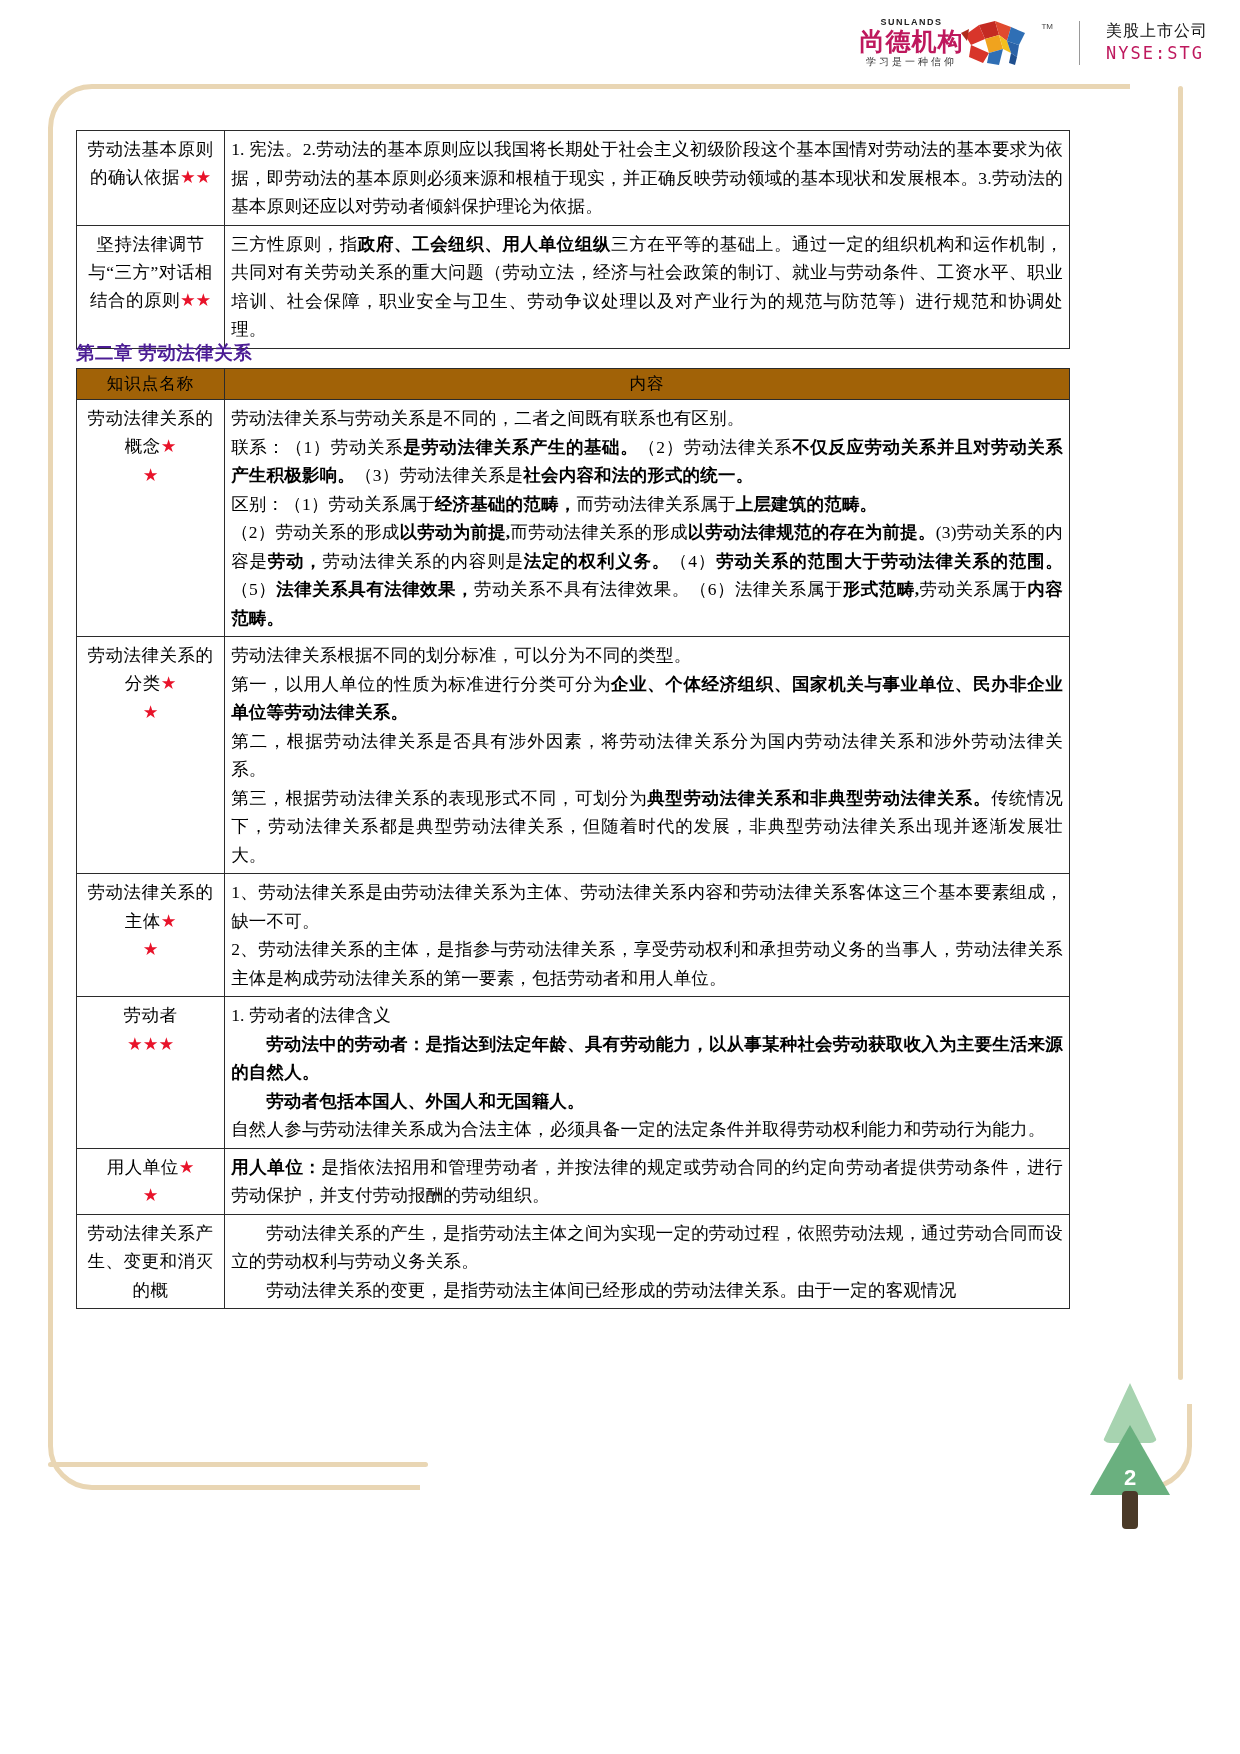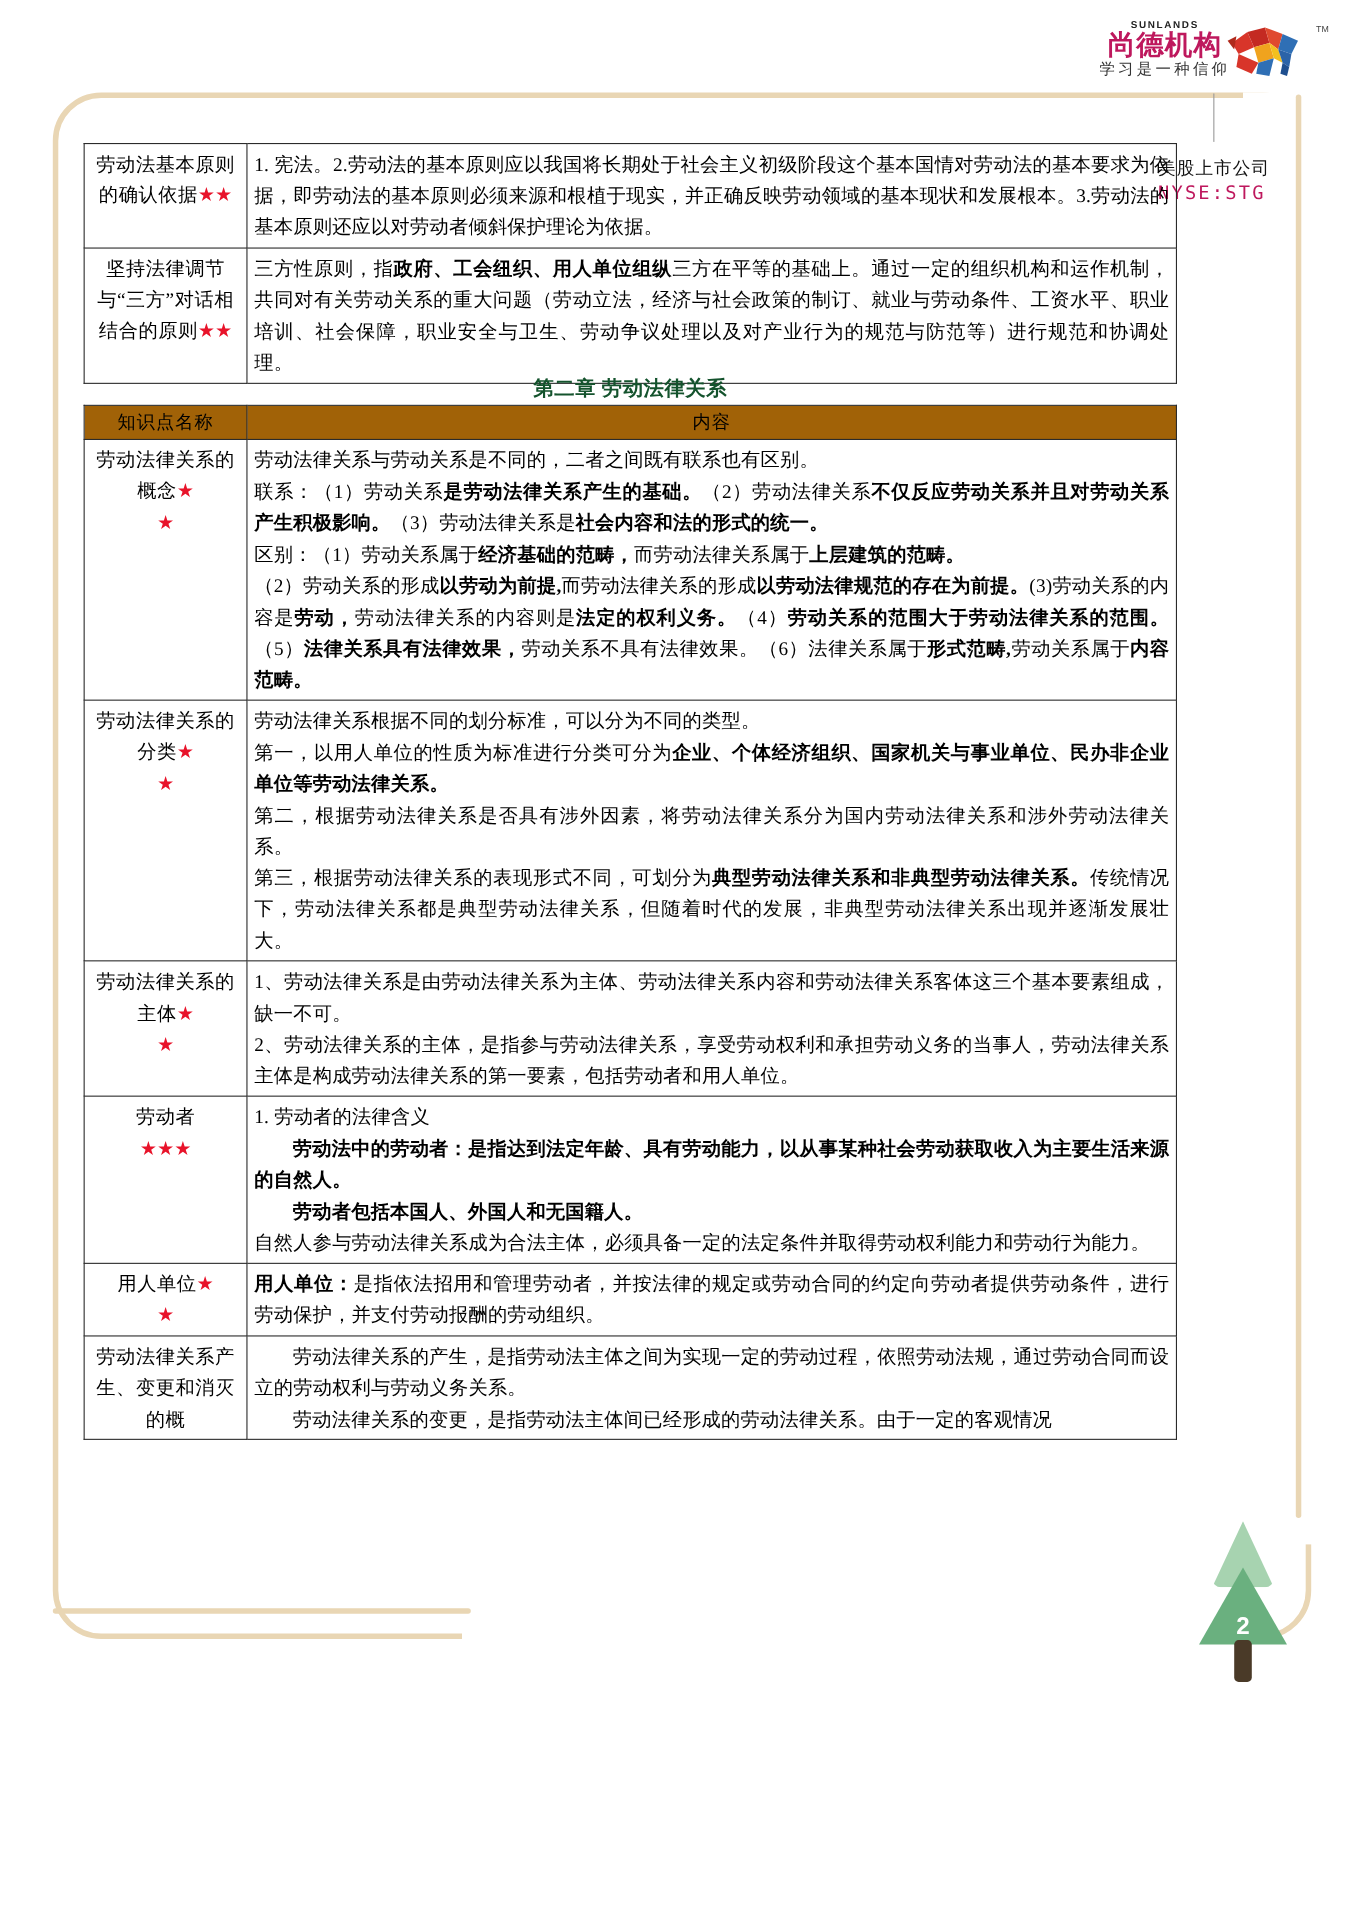--- a/index.html
+++ b/index.html
@@ -68,21 +68,20 @@
   }
 
   
   .header {
     position: absolute;
     right: 32px;
     top: 18px;
     display: flex;
     align-items: center;
     gap: 14px;
-    flex-direction: column;
   }
   .logo-block {
     display: flex;
     align-items: flex-end;
     gap: 4px;
   }
   .logo-words {
     display: flex;
     flex-direction: column;
     align-items: center;
@@ -97,21 +96,21 @@
     margin-bottom: 2px;
   }
   .logo-cn {
     font-size: 25px;
     font-weight: bold;
     color: #be185d;
     letter-spacing: 1px;
     font-family: "Liberation Serif", serif;
   }
   .logo-slogan {
-    font-size: 14px;
+    font-size: 10px;
     color: #333;
     letter-spacing: 3px;
     margin-top: 3px;
   }
   .bull {
     position: relative;
     width: 78px;
     height: 48px;
     margin-left: -8px;
   }
@@ -185,25 +184,25 @@
     left: 76px;
     top: 130px;
     width: 994px;
   }
   
   .chapter-title {
     position: absolute;
     left: 76px;
     top: 340px;
     width: 994px;
-    text-align: center;
+    text-align: left;
     font-size: 18.5px;
     font-weight: bold;
     letter-spacing: 0.5px;
-    color: #14532d;
+    color: #4c1d95;
   }
   
   #table-chapter2 {
     left: 76px;
     top: 368px;
     width: 994px;
   }
   .hdr-cell {
     background: #a16207;
     text-align: center;

